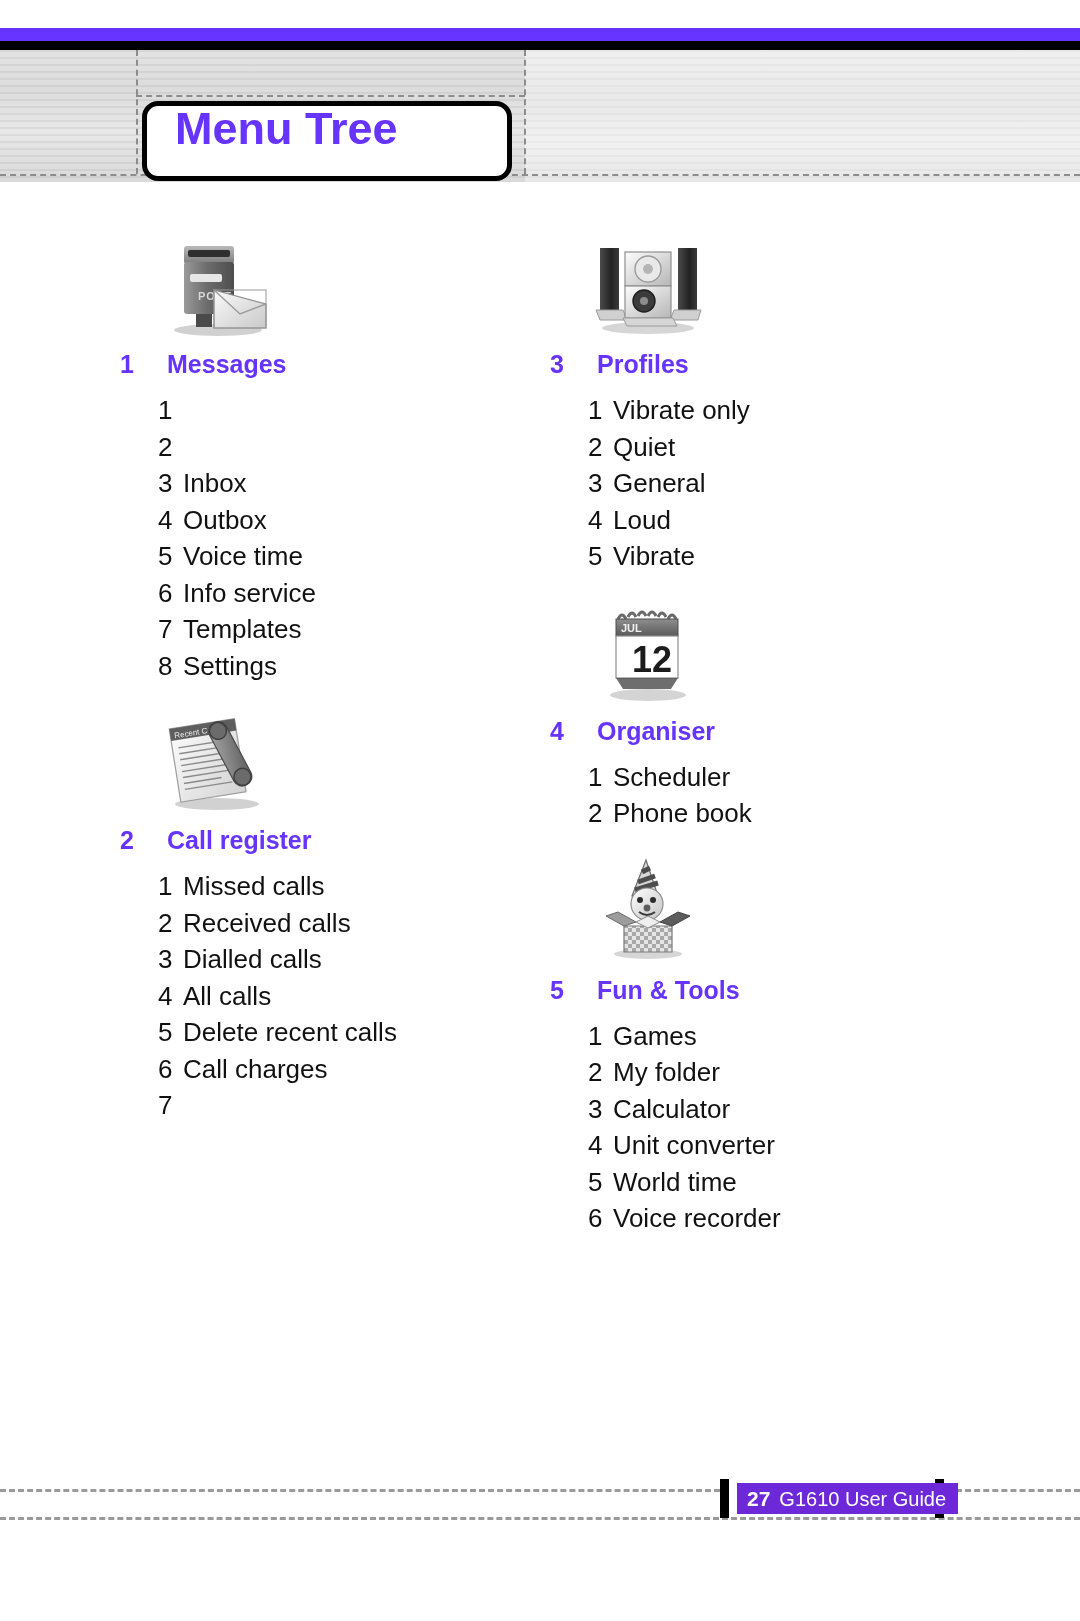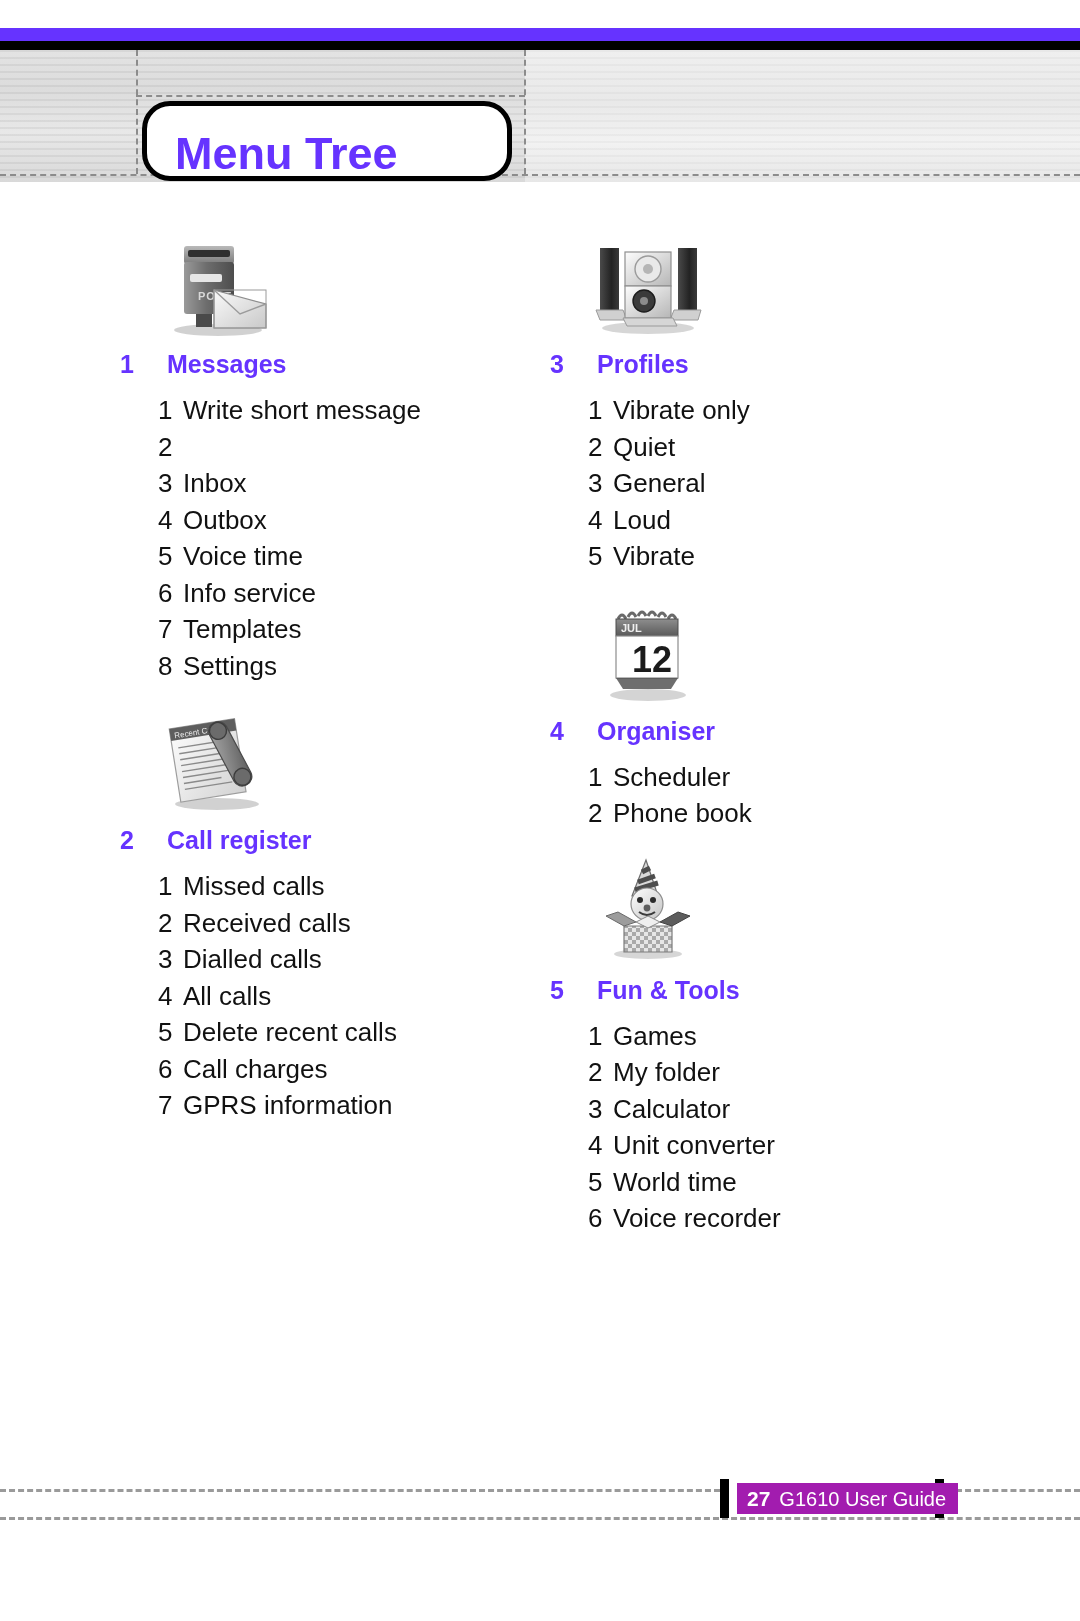--- a/index.html
+++ b/index.html
@@ -59,22 +59,22 @@
   .hdr-dash-h1 { position:absolute; left:136px; top:95px; width:389px; height:0;
                  border-top:2px dashed #8c8c8c; }
   .hdr-dash-h2 { position:absolute; left:0;   top:174px; width:1080px; height:0;
                  border-top:2px dashed #8c8c8c; }
 
   
   .title-plate {
     position:absolute; left:142px; top:101px; width:370px; height:80px;
     background:#ffffff;
     border:5px solid #000;
-    border-radius:28px;
-    display:flex; align-items:flex-end;
+    border-radius:16px;
+    display:flex; align-items:flex-start;
   }
   .title-text {
     color:#6633ff;
     font-size:45px; font-weight:bold;
     letter-spacing:0px;
     padding-left:28px;
     line-height:1;
   }
 
   
@@ -118,21 +118,21 @@
     position:absolute; left:956px; top:1489px; width:124px; height:0;
     border-top:3px dashed #9a9a9a;
   }
   .foot-dash-under {
     position:absolute; left:0; top:1517px; width:1080px; height:0;
     border-top:3px dashed #9a9a9a;
   }
   .foot-badge {
     position:absolute; left:737px; top:1483px;
     height:31px;
-    background:#a21caf;
+    background:#6d28d9;
     display:flex; align-items:center;
     padding:0 12px 0 10px;
   }
   .foot-tick-l {
     position:absolute; left:720px; top:1479px; width:9px; height:39px; background:#000;
   }
   .foot-tick-r {
     position:absolute; left:935px; top:1479px; width:9px; height:39px; background:#000;
   }
   .foot-page {
@@ -197,21 +197,20 @@
           <rect x="52" y="56" width="52" height="38" fill="none" stroke="#9a9a9a" stroke-width="1"></rect>
         </svg>
       </div>
       <div class="sec-head">
         <span class="num">1</span>
         <span class="lbl">Messages</span>
       </div>
       <div class="sub-list">
         <div class="sub-item">
           <span class="n">1</span>
-          <span class="t">Write short message</span>
         </div>
         <div class="sub-item">
           <span class="n">2</span>
         </div>
         <div class="sub-item">
           <span class="n">3</span>
           <span class="t">Inbox</span>
         </div>
         <div class="sub-item">
           <span class="n">4</span>
@@ -296,21 +295,20 @@
         <div class="sub-item">
           <span class="n">5</span>
           <span class="t">Delete recent calls</span>
         </div>
         <div class="sub-item">
           <span class="n">6</span>
           <span class="t">Call charges</span>
         </div>
         <div class="sub-item">
           <span class="n">7</span>
-          <span class="t">GPRS information</span>
         </div>
       </div>
     </div>
 
   </div>
 
   <div class="col col-right">
 
     <div class="section">
       <div class="icon-wrap">

